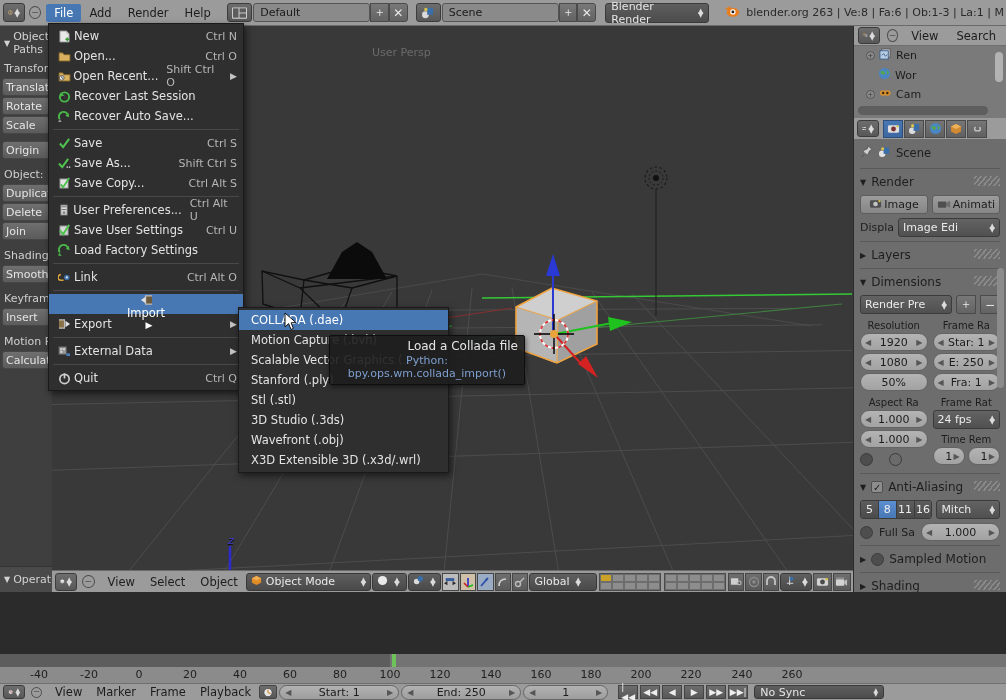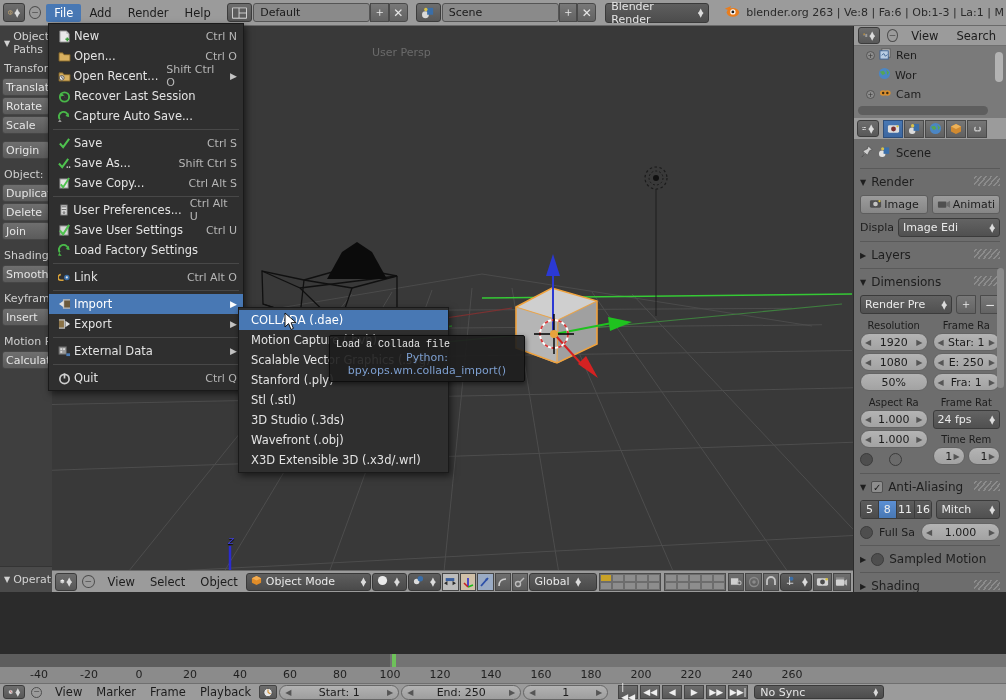--- a/index.html
+++ b/index.html
@@ -190,21 +190,21 @@
   .tl-handle{ position:absolute; right:6px; top:17px; width:11px;height:11px;border-radius:50%;
     background:#b0b0b0; border:1px solid #777;}
 
   
   .filemenu{
     position:absolute; left:48px; top:23px; width:196px;
     background:#2f2f2f; border:1px solid #1a1a1a; box-shadow:2px 3px 7px rgba(0,0,0,.55);
     z-index:60; padding:2px 0;
   }
   .mi{ display:flex; align-items:center; height:20px; padding:0 6px; cursor:pointer; position:relative;}
-  .mi.sel{ background:#4878b4; }
+  .mi.sel{ background:#4878b4;flex-direction:column; }
   .mi .mic{ width:19px; display:flex; align-items:center; justify-content:center; font-size:12px;}
   .mi .mtx{ flex:1; color:#e3e3e3; font-size:11.5px; white-space:nowrap;}
   .mi .msc{ color:#b6b6b6; font-size:11px; margin-left:8px;}
   .mi .marr{ color:#c4c4c4; font-size:9px; margin-left:6px;}
   .mi.sel .mtx, .mi.sel .msc, .mi.sel .marr{ color:#ffffff; }
   .mdiv{ height:1px; background:#484848; margin:3px 4px; }
 
   .submenu{
     position:absolute; left:238px; top:307px; width:211px;
     background:#2f2f2f; border:1px solid #1a1a1a; box-shadow:2px 3px 7px rgba(0,0,0,.55);
@@ -212,21 +212,21 @@
   }
   .si{ height:20px; display:flex; align-items:center; padding:0 6px 0 12px; color:#e3e3e3;
        font-size:11.5px; cursor:pointer; white-space:nowrap;}
   .si.sel{ background:#4878b4; color:#fff;}
 
   .tooltip{
     position:absolute; left:329px; top:335px; width:196px;
     background:#1e1e1ee8; border:1px solid #0e0e0e; border-radius:2px;
     padding:3px 6px 4px 6px; z-index:90; box-shadow:1px 2px 5px rgba(0,0,0,.5);
   }
-  .tt-title{ color:#e6e6e6; font-size:10px; text-align:left;font-family:Liberation Mono, monospace; }
+  .tt-title{ color:#e6e6e6; font-size:12px; text-align:right; }
   .tt-py{ color:#7d9fd0; font-size:11px; text-align:center; margin-top:1px;}
 
   .cursor-arrow{ position:absolute; left:284px; top:312px; z-index:95; pointer-events:none;}
 </style>
 </head>
 <body>
 
 <div class="app">
 
   <div class="topbar">
@@ -1016,21 +1016,21 @@
     </div>
 
     <div class="mi">
       <span class="mic">
           <svg width="13" height="13" viewBox="0 0 14 14">
             <path d="M2 10 A5 5 0 1 1 11 7" stroke="#49b849" stroke-width="2" fill="none"></path>
             <path d="M11 3 L12 7.5 L8 6.5 Z" fill="#49b849"></path>
             <path d="M2 10 L4 13 L0 13 Z" fill="#9a9a9a"></path>
           </svg>
         </span>
-      <span class="mtx">Capture Auto Save...</span>
+      <span class="mtx">Recover Auto Save...</span>
       <span class="msc"></span>
     </div>
 
     <div class="mdiv"></div>
 
     <div class="mi">
       <span class="mic">
           <svg width="13" height="12" viewBox="0 0 14 13">
             <path d="M2 7 L5.5 11 L12 2" stroke="#4fc24f" stroke-width="2.2" fill="none"></path>
           </svg>

